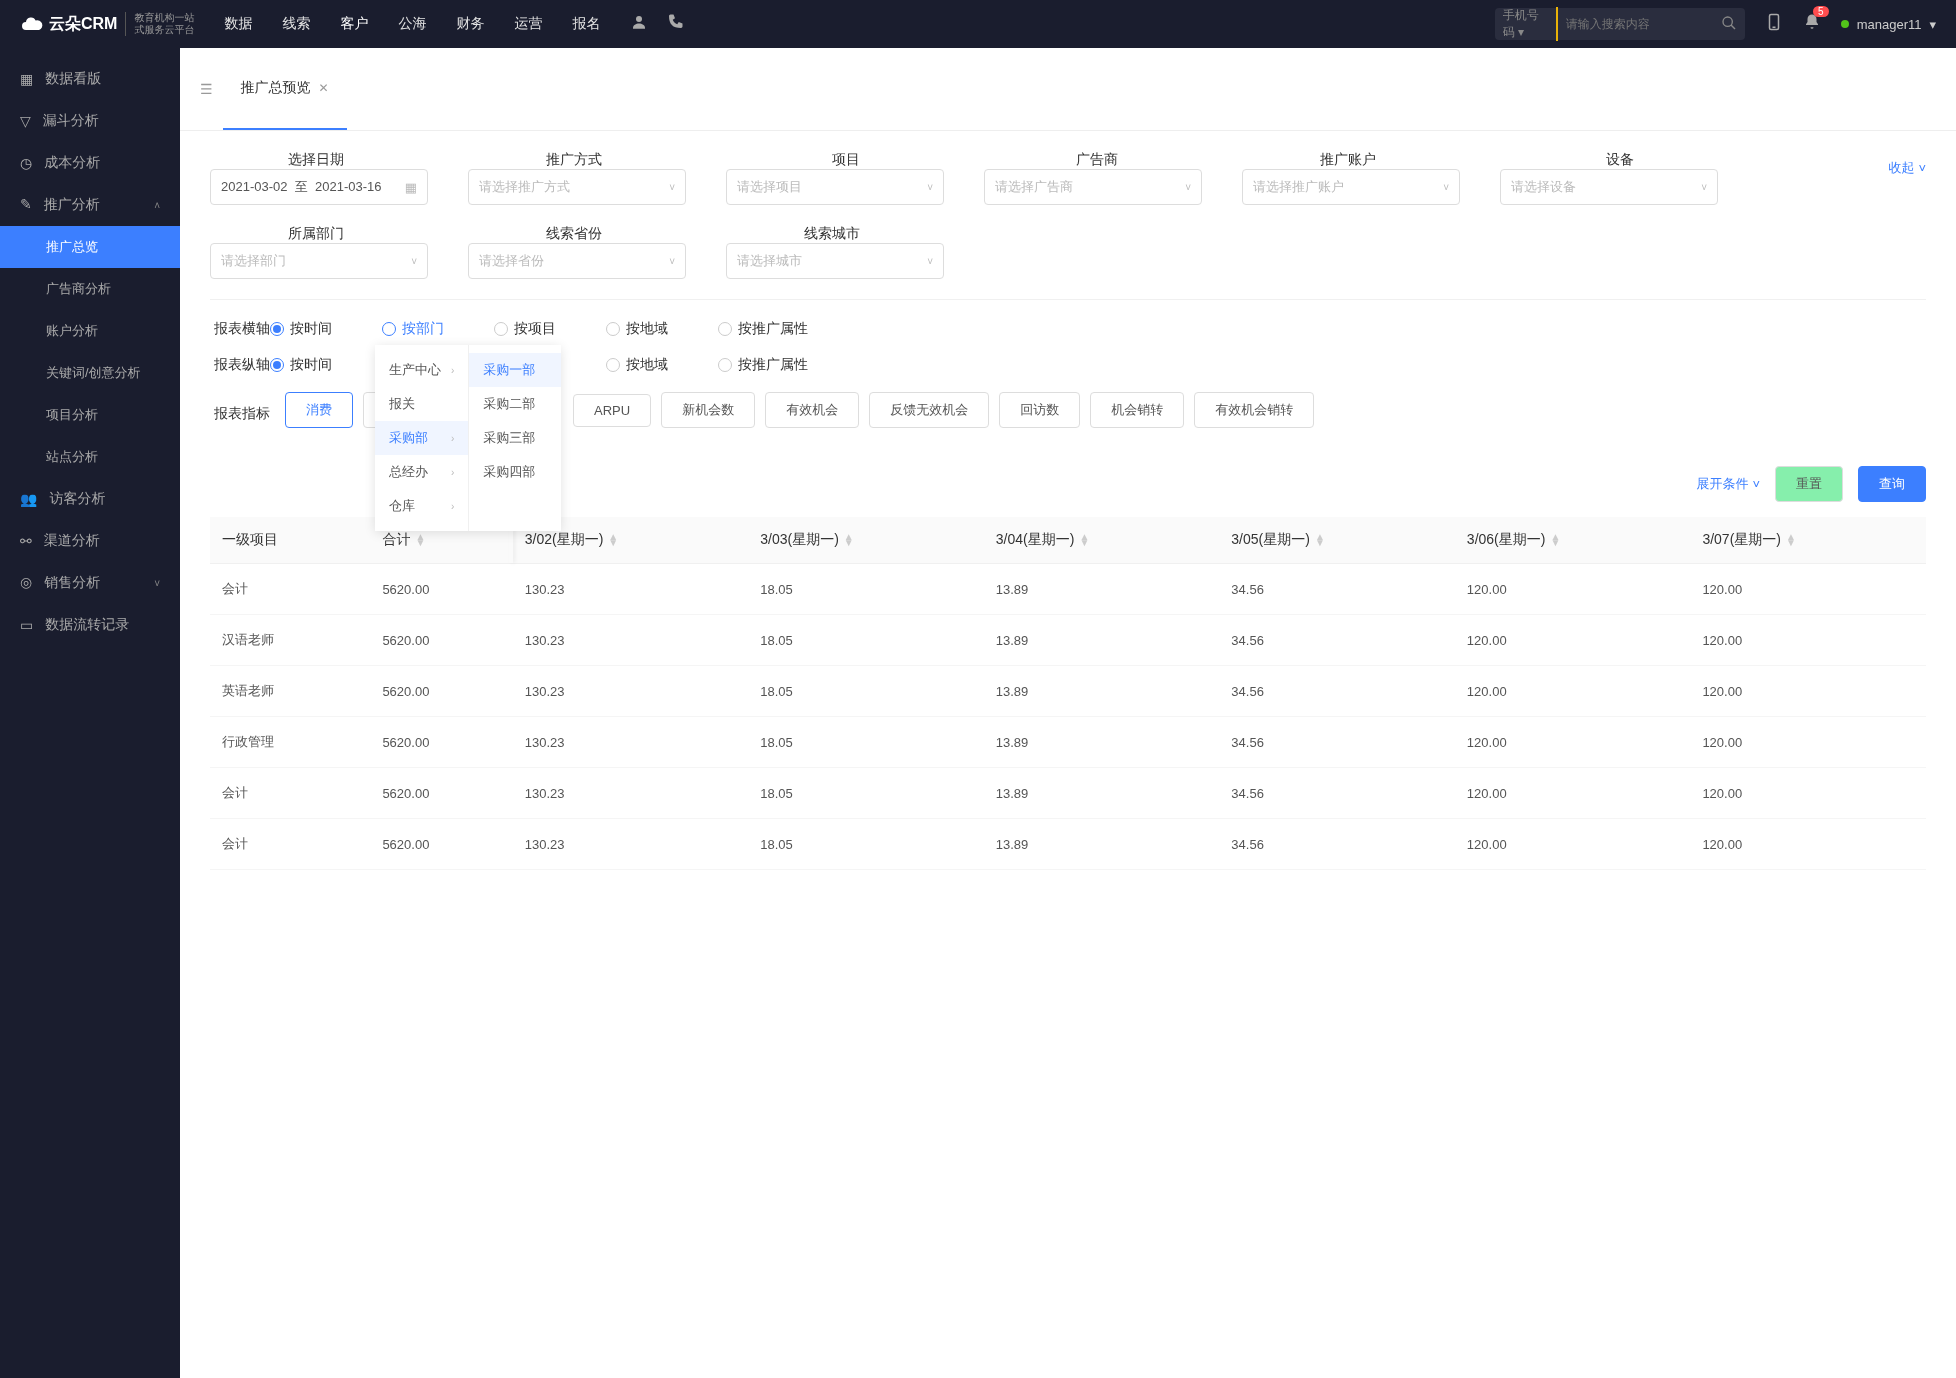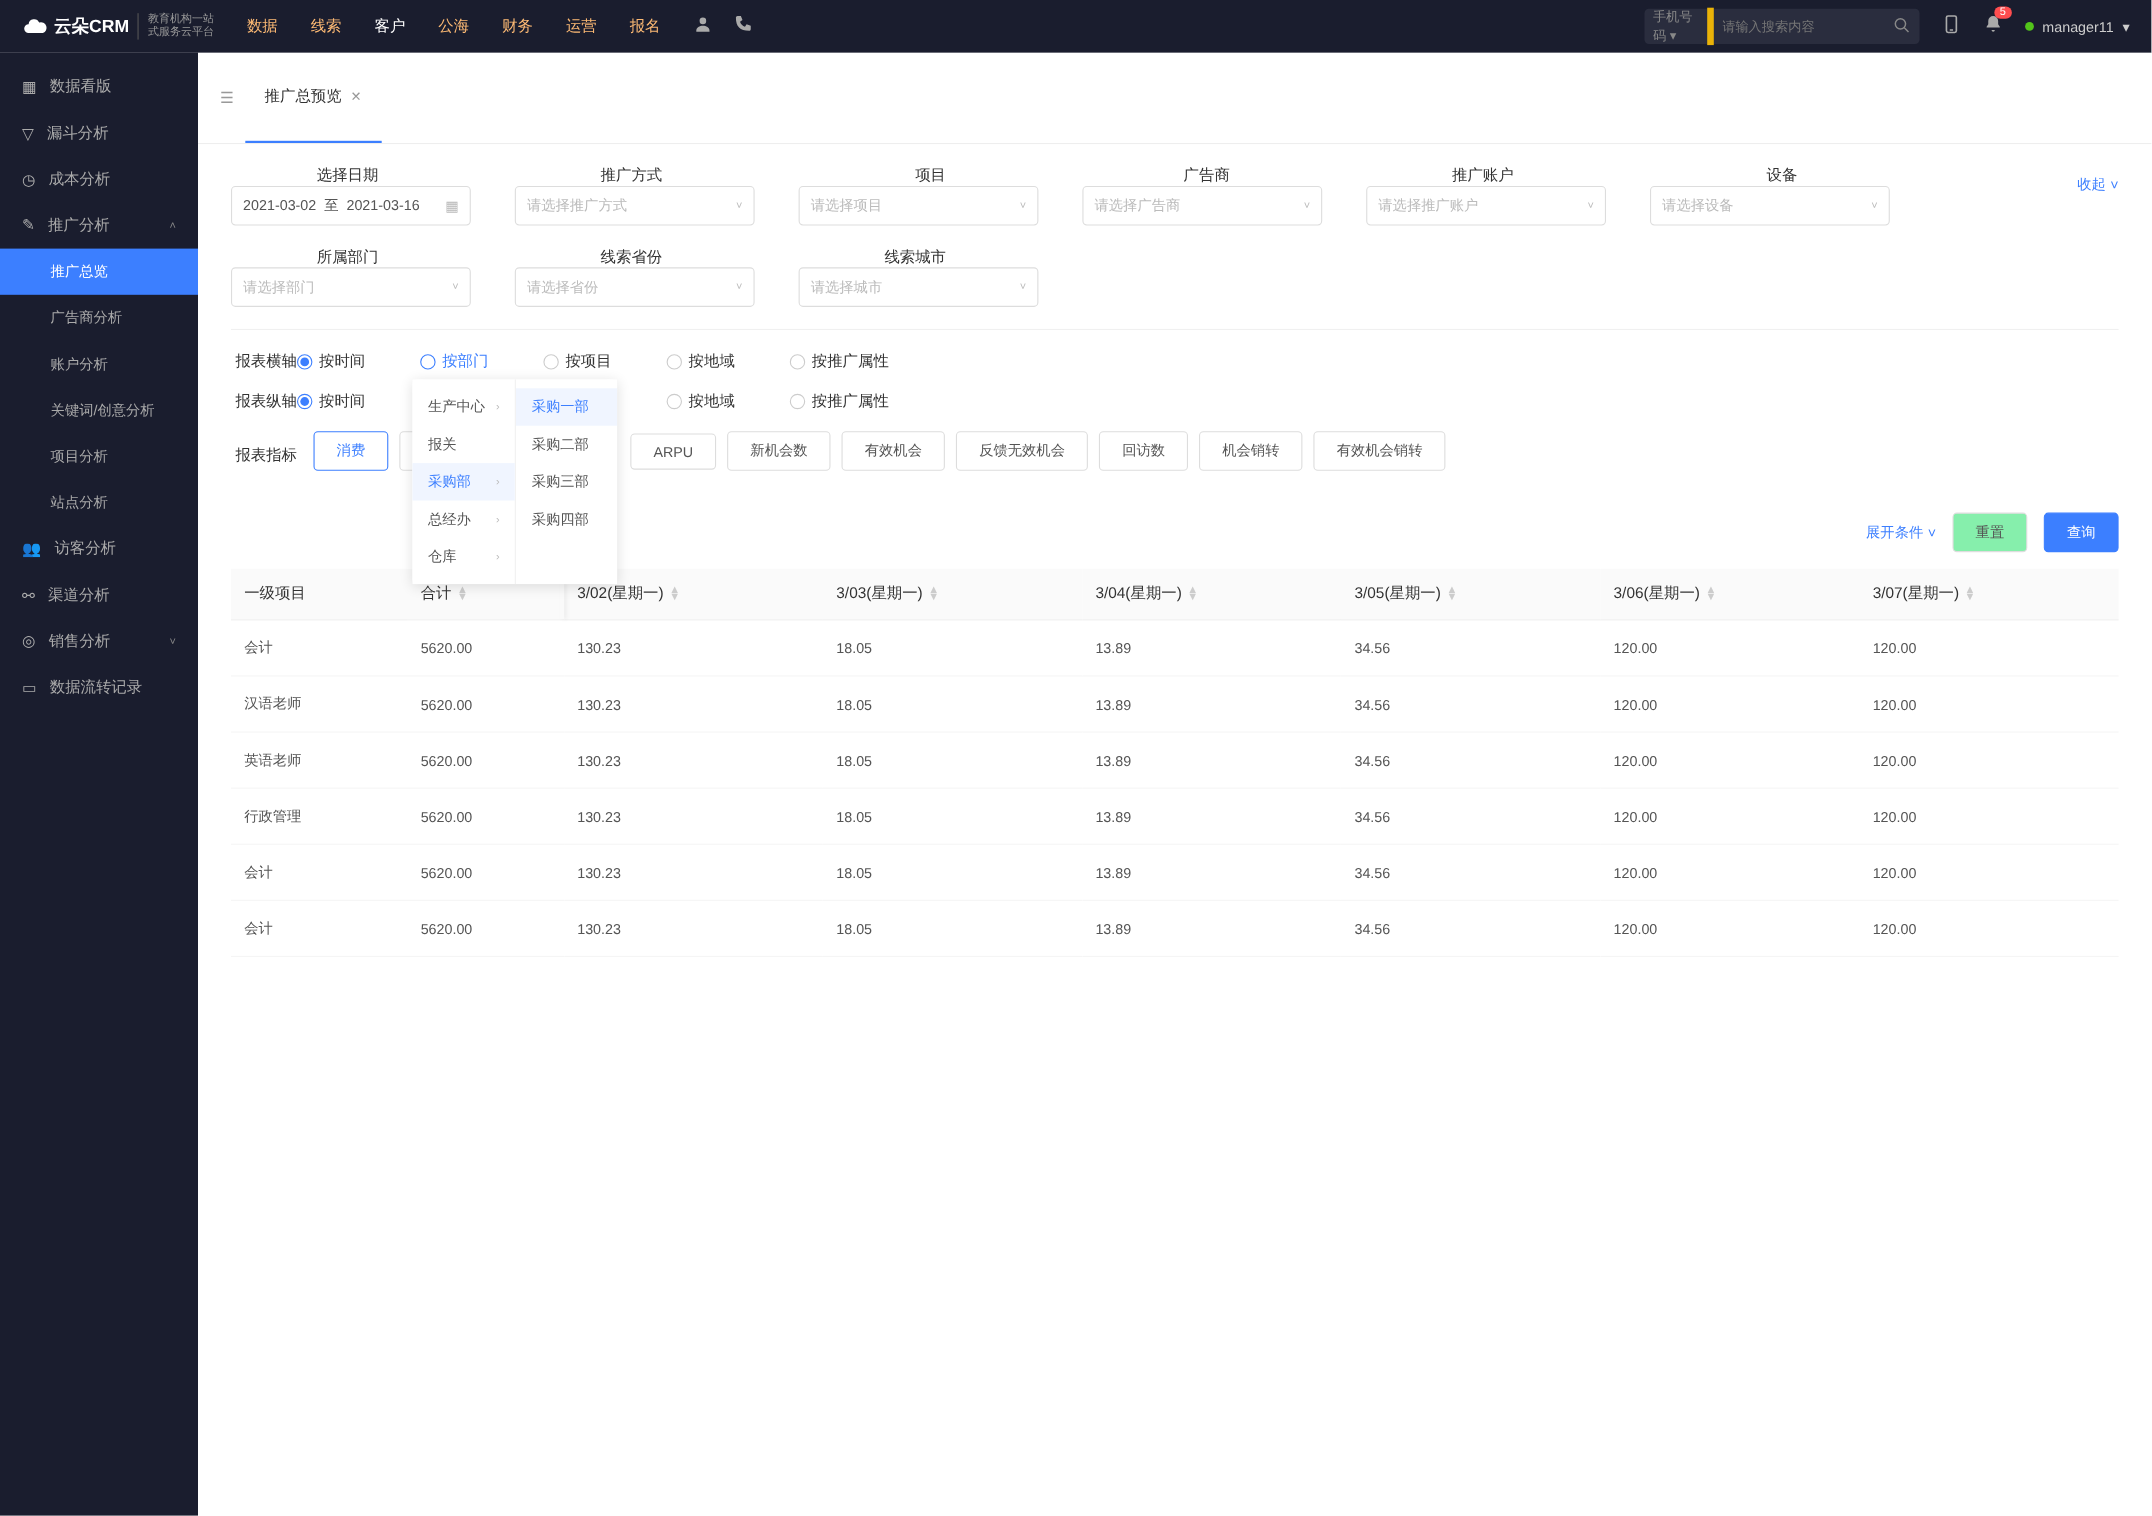--- a/index.html
+++ b/index.html
@@ -3,26 +3,26 @@
 <meta charset="utf-8">
 <style>
 * { margin: 0; padding: 0; box-sizing: border-box; }
 body { font-family: -apple-system, BlinkMacSystemFont, "PingFang SC", "Microsoft YaHei", sans-serif; font-size: 14px; color: #333; background: #fff; }
 .header { height: 48px; background: #1a1d2e; display: flex; align-items: center; padding: 0 20px; color: #fff; }
 .logo { display: flex; align-items: center; margin-right: 30px; }
 .logo-main { font-size: 16px; font-weight: bold; display: flex; align-items: center; }
 .logo-icon { width: 24px; height: 24px; margin-right: 5px; }
 .logo-sub { font-size: 10px; color: #999; margin-left: 8px; border-left: 1px solid #555; padding-left: 8px; line-height: 1.2; }
 .nav-items { display: flex; gap: 30px; }
-.nav-item { color: #fdba74; cursor: pointer; font-size: 14px; }
+.nav-item { color: #e5e5e5; cursor: pointer; font-size: 14px; }
 .nav-item.active { color: #fff; }
 .header-icons { display: flex; gap: 18px; margin-left: 30px; align-items: center; }
 .header-icon { color: #aaa; font-size: 16px; }
 .search-box { margin-left: auto; display: flex; align-items: center; background: #2a2d3e; border-radius: 4px; height: 32px; padding: 0 8px; width: 250px; }
-.search-prefix { color: #888; font-size: 12px; border-right: 6px solid #eab308; padding-right: 8px; margin-right: 8px; }
+.search-prefix { color: #888; font-size: 12px; border-right: 2px solid #eab308; padding-right: 8px; margin-right: 8px; }
 .search-input { background: transparent; border: none; color: #ccc; outline: none; flex: 1; font-size: 12px; }
 .search-icon { color: #888; }
 .header-right { display: flex; align-items: center; gap: 20px; margin-left: 20px; }
 .header-right-icon { color: #aaa; position: relative; font-size: 18px; }
 .badge { position: absolute; top: -6px; right: -8px; background: #ff4d4f; color: #fff; font-size: 10px; border-radius: 8px; padding: 0 5px; min-width: 16px; text-align: center; }
 .user-info { display: flex; align-items: center; gap: 8px; color: #ccc; font-size: 13px; }
 .status-dot { width: 8px; height: 8px; border-radius: 50%; background: #52c41a; }
 .layout { display: flex; }
 .sidebar { width: 180px; background: #1a1d2e; min-height: calc(100vh - 48px); padding-top: 10px; }
 .menu-item { display: flex; align-items: center; padding: 12px 20px; color: #aaa; cursor: pointer; font-size: 14px; gap: 12px; }

